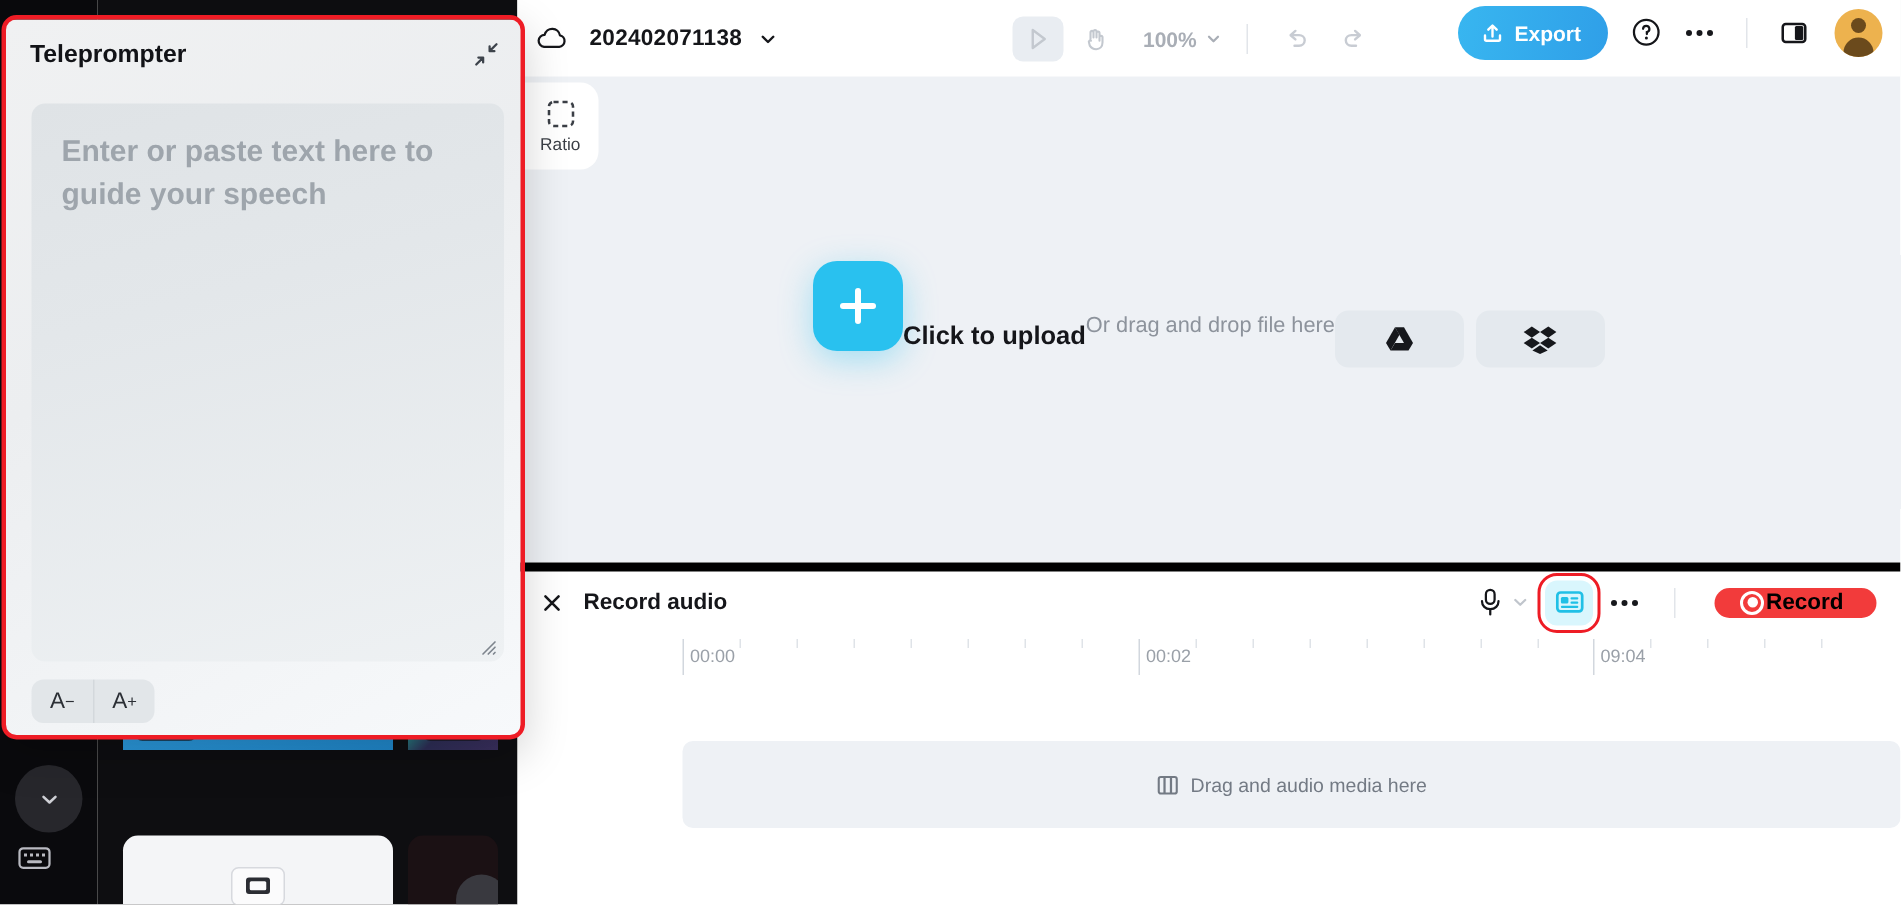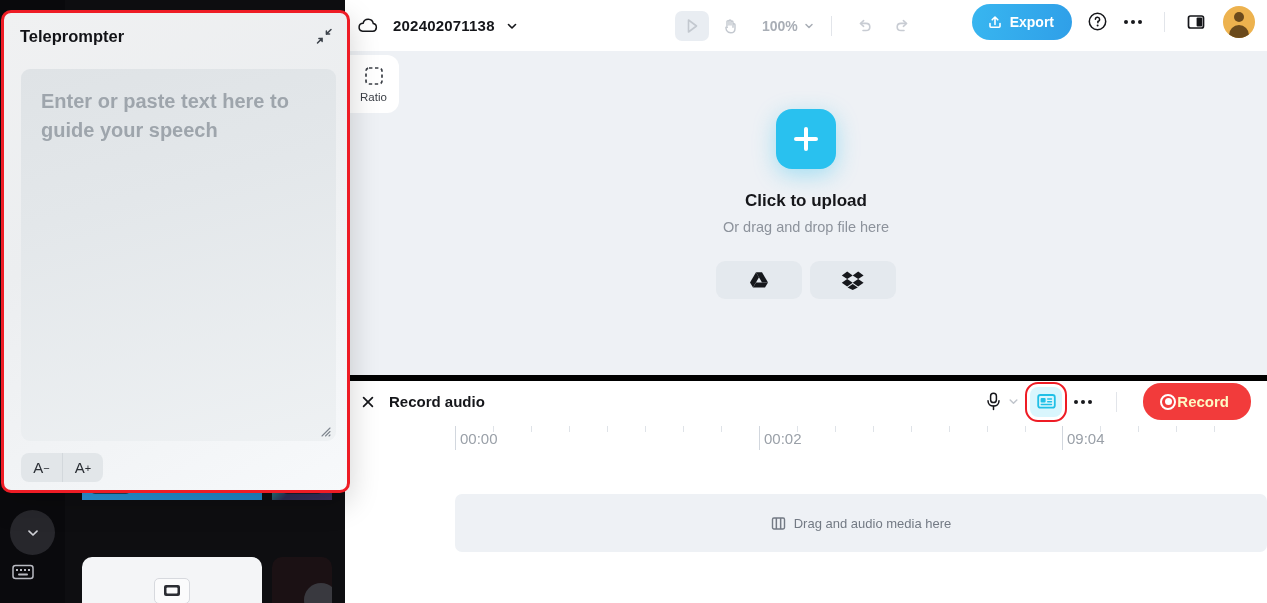--- a/index.html
+++ b/index.html
@@ -130,21 +130,21 @@
     position: absolute; left: 3px; top: 55px; width: 51px; height: 58px;
     background: #fff; border-radius: 0 12px 12px 0;
     display: flex; flex-direction: column; align-items: center;
     justify-content: center; gap: 4px;
   }
   .ratio-label { font-size: 11.5px; color: #3b3f46; }
 
   
   .dropzone {
     position: absolute; left: 0; right: 0; top: 51px; bottom: 0;
-    display: flex; flex-direction: column; align-items: center; justify-content: center;
+    display: flex; align-items: center; justify-content: center;
   }
   .plus-btn {
     width: 60px; height: 60px; border-radius: 16px; background: #29c1ef;
     display: flex; align-items: center; justify-content: center;
     box-shadow: 0 6px 22px rgba(41,193,239,.38);
     margin-top: -18px;
   }
   .plus-btn::before, .plus-btn::after {
     content: ""; position: absolute; background: #fff; border-radius: 2px;
   }
@@ -171,41 +171,41 @@
   }
   .mic-wrap { display: flex; align-items: center; gap: 4px; margin-right: 6px; }
   .tp-toggle {
     width: 32px; height: 30px; border-radius: 8px; background: #d9f6fd;
     display: flex; align-items: center; justify-content: center;
     outline: 2.5px solid #ee1c25; outline-offset: 3px;
   }
   .dots { width: 34px; display: flex; align-items: center; justify-content: center; gap: 3px; }
   .dots i { width: 4px; height: 4px; border-radius: 50%; background: #17181c; display: block; }
   .rec-btn {
-    display: flex; align-items: center; gap: 1px; height: 37px;
+    display: flex; align-items: center; gap: 1px; height: 20px;
     padding: 0 22px 0 17px; border-radius: 18px; background: #f23b3b;
-    color: #fef9c3; font-size: 15px; font-weight: 700; margin-left: 10px;
+    color: #000000; font-size: 15px; font-weight: 700; margin-left: 10px;
   }
   .rec-dot {
     width: 16px; height: 16px; border-radius: 50%; border: 2.5px solid #fff;
     display: flex; align-items: center; justify-content: center;
   }
   .rec-dot i { width: 7px; height: 7px; border-radius: 50%; background: #fff; display: block; }
 
   
   .timeline {
     position: absolute; left: 345px; top: 422px; right: 0; bottom: 0;
     background: #fff;
   }
   .ruler { position: absolute; left: 0; right: 0; top: 0; height: 32px; }
   .tick { position: absolute; top: 4px; width: 1px; background: #dfe3e8; }
   .tick.major { height: 24px; background: #d2d7de; }
   .tick.minor { height: 6px; }
   .tick-label {
-    position: absolute; top: 8px; font-size: 15px; color: #9aa0a8;
+    position: absolute; top: 8px; font-size: 12px; color: #9aa0a8;
     padding-left: 5px; white-space: nowrap;
   }
   .track {
     position: absolute; left: 110px; right: 0; top: 72px; height: 58px;
     background: #eef1f5; border-radius: 7px;
     display: flex; align-items: center; justify-content: center; gap: 8px;
   }
   .track-hint { font-size: 13px; color: #737a84; }
 
   

